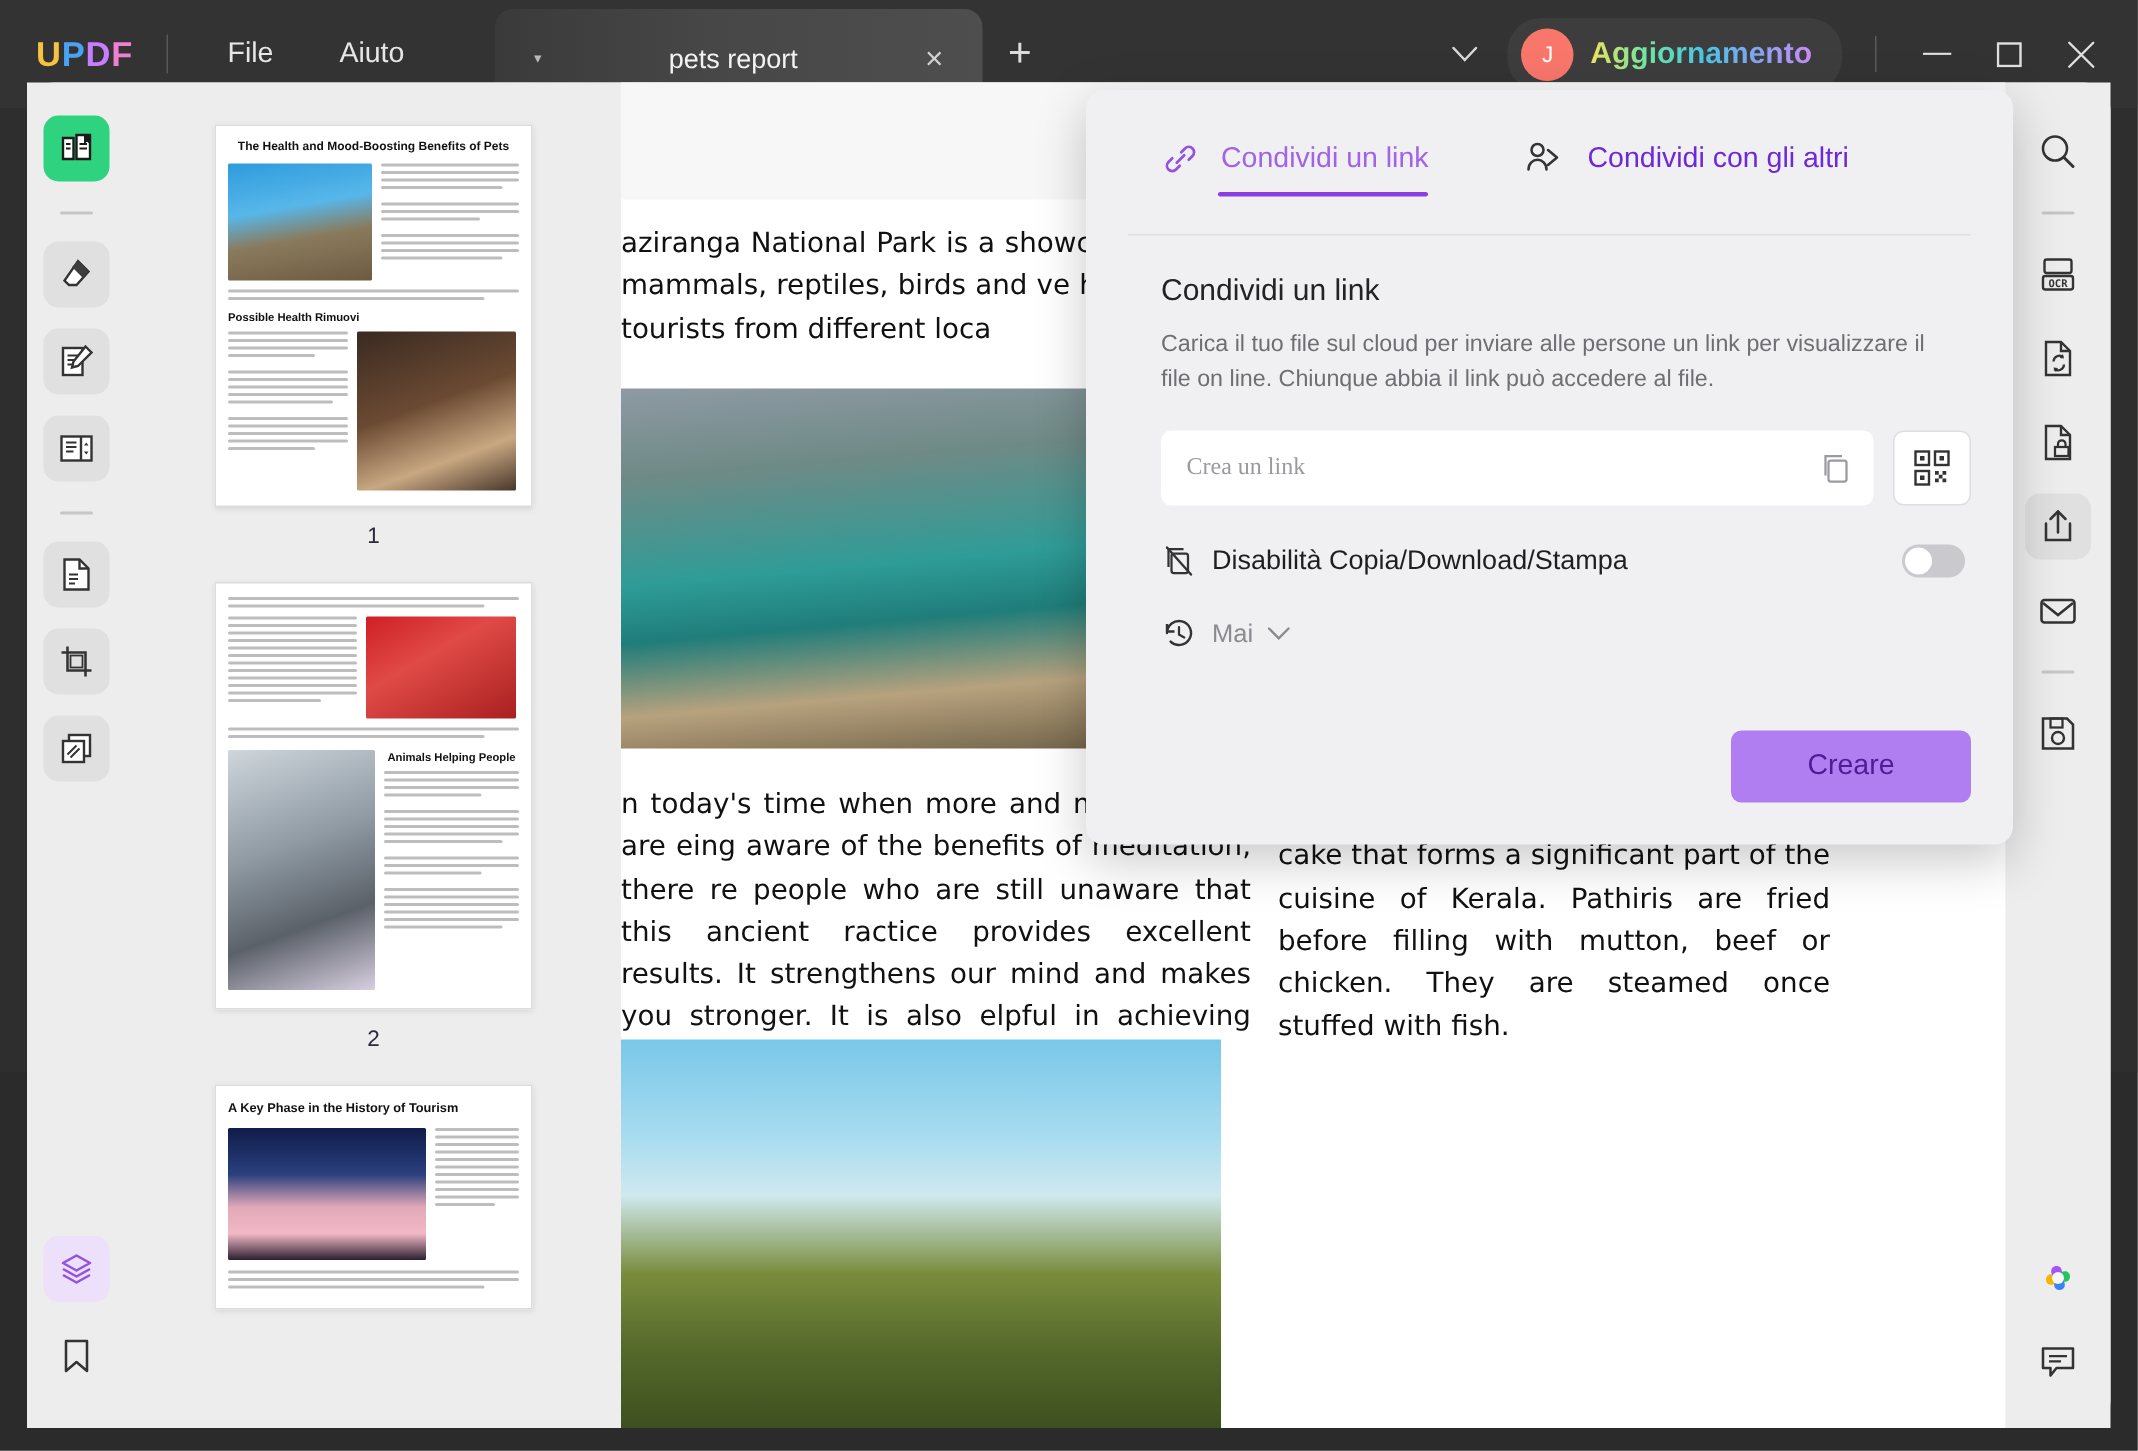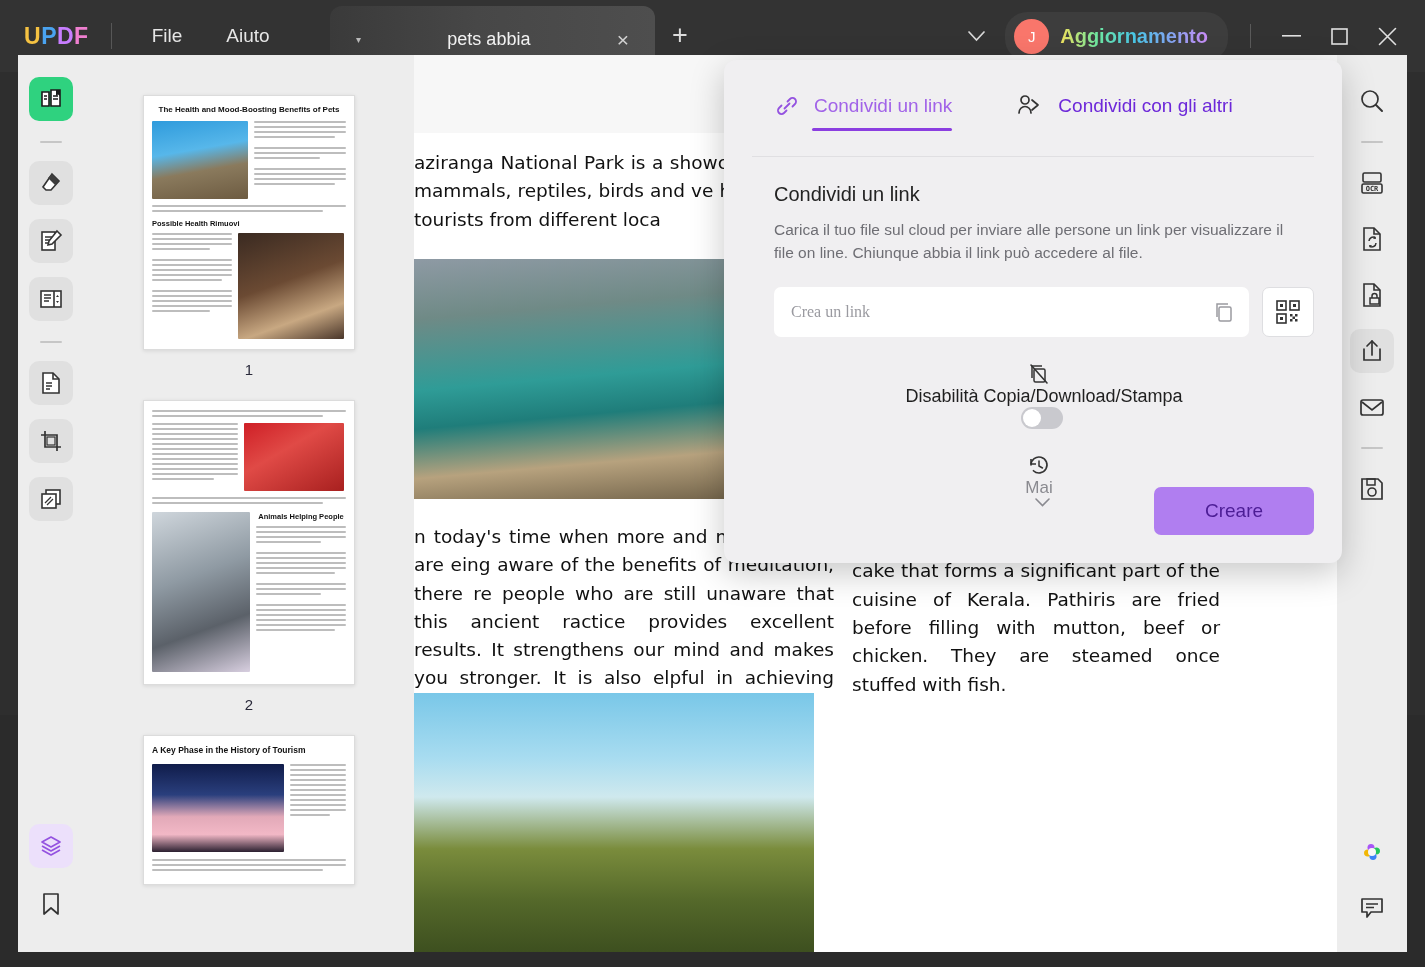--- a/index.html
+++ b/index.html
@@ -81,21 +81,21 @@
   }
   .tool.active-green { background: #2fd27f; }
   .tool.active-purple { background: #ece0fb; }
   .tool.plain { background: transparent; }
   .rail-sep { width: 22px; height: 2px; background: #c6c6c6; margin: 6px 0 18px; border-radius: 1px; }
   .spacer-flex { flex: 1; }
 
   
   .thumbs {
     position: absolute; left: 84px; top: 55px; width: 330px; height: 897px;
-    background: #ededed; overflow: hidden; padding-top: 40px;
+    background: #ededed; overflow: hidden; padding-top: 28px;
   }
   .thumb-wrap { width: 100%; display: flex; flex-direction: column; align-items: center; }
   .thumb {
     width: 212px; background: #fff; border: 1px solid #dcdcdc;
     box-shadow: 0 1px 4px rgba(0,0,0,.10); padding: 9px 8px; overflow: hidden;
   }
   .thumb-num { font-size: 15px; color: #2a2a3a; margin: 11px 0 22px; }
   .th-title { font-size: 8px; font-weight: bold; color: #111; text-align: center; line-height: 1.3; margin-bottom: 6px; }
   .th-title.left { text-align: left; font-size: 8.5px; }
   .th-row { display: flex; gap: 6px; }
@@ -172,21 +172,21 @@
   .link-row { display: flex; align-items: center; gap: 13px; margin: 22px 0 0 22px; }
   .link-input {
     flex: 1; height: 50px; background: #fff; border-radius: 7px;
     display: flex; align-items: center; padding: 0 14px 0 17px;
   }
   .link-input .ph { flex: 1; font-size: 16px; color: #9a9aa0; font-family: Liberation Serif, serif; }
   .qr-btn {
     width: 52px; height: 50px; background: #fff; border: 1px solid #dedee1;
     border-radius: 7px; display: flex; align-items: center; justify-content: center;
   }
-  .opt-row { display: flex; align-items: center; margin: 25px 0 0 22px; flex-direction: column; }
+  .opt-row { display: flex; align-items: center; margin: 25px 0 0 22px; }
   .opt-row .icon { width: 34px; display: flex; align-items: center; }
   .opt-row .lab { font-size: 18px; color: #1f1f1f; flex: 1; }
   .opt-row.dim .lab { color: #b3b3b8; }
   .toggle {
     width: 42px; height: 22px; border-radius: 11px; background: #c9c9ce;
     position: relative; margin-right: 4px;
   }
   .toggle .knob { position: absolute; left: 2px; top: 2px; width: 18px; height: 18px; border-radius: 50%; background: #fff; }
   .never { font-size: 17px; color: #8a8a90; margin-right: 10px; }
   .never-caret { color: #8a8a90; font-size: 12px; margin-right: 4px; }
@@ -205,21 +205,21 @@
   <div class="titlebar">
     <div class="logo">
       <span class="u">U</span><span class="p">P</span><span class="d">D</span><span class="f">F</span>
     </div>
     <div class="vdiv"></div>
     <div class="menu-item">File</div>
     <div class="menu-item">Aiuto</div>
 
     <div class="tab">
       <span class="tab-caret">▾</span>
-      <span class="tab-title">pets abbia</span>
+      <span class="tab-title">pets report</span>
       <span class="tab-close">×</span>
     </div>
     <div class="tab-add">+</div>
 
     <div class="tb-right">
       <div class="chev-down">
         <svg width="17" height="11" viewBox="0 0 17 11">
             <path d="M1 1l7.5 8L16 1" fill="none" stroke="#d8d8d8" stroke-width="1.7" stroke-linecap="round"></path>
           </svg>
       </div>

